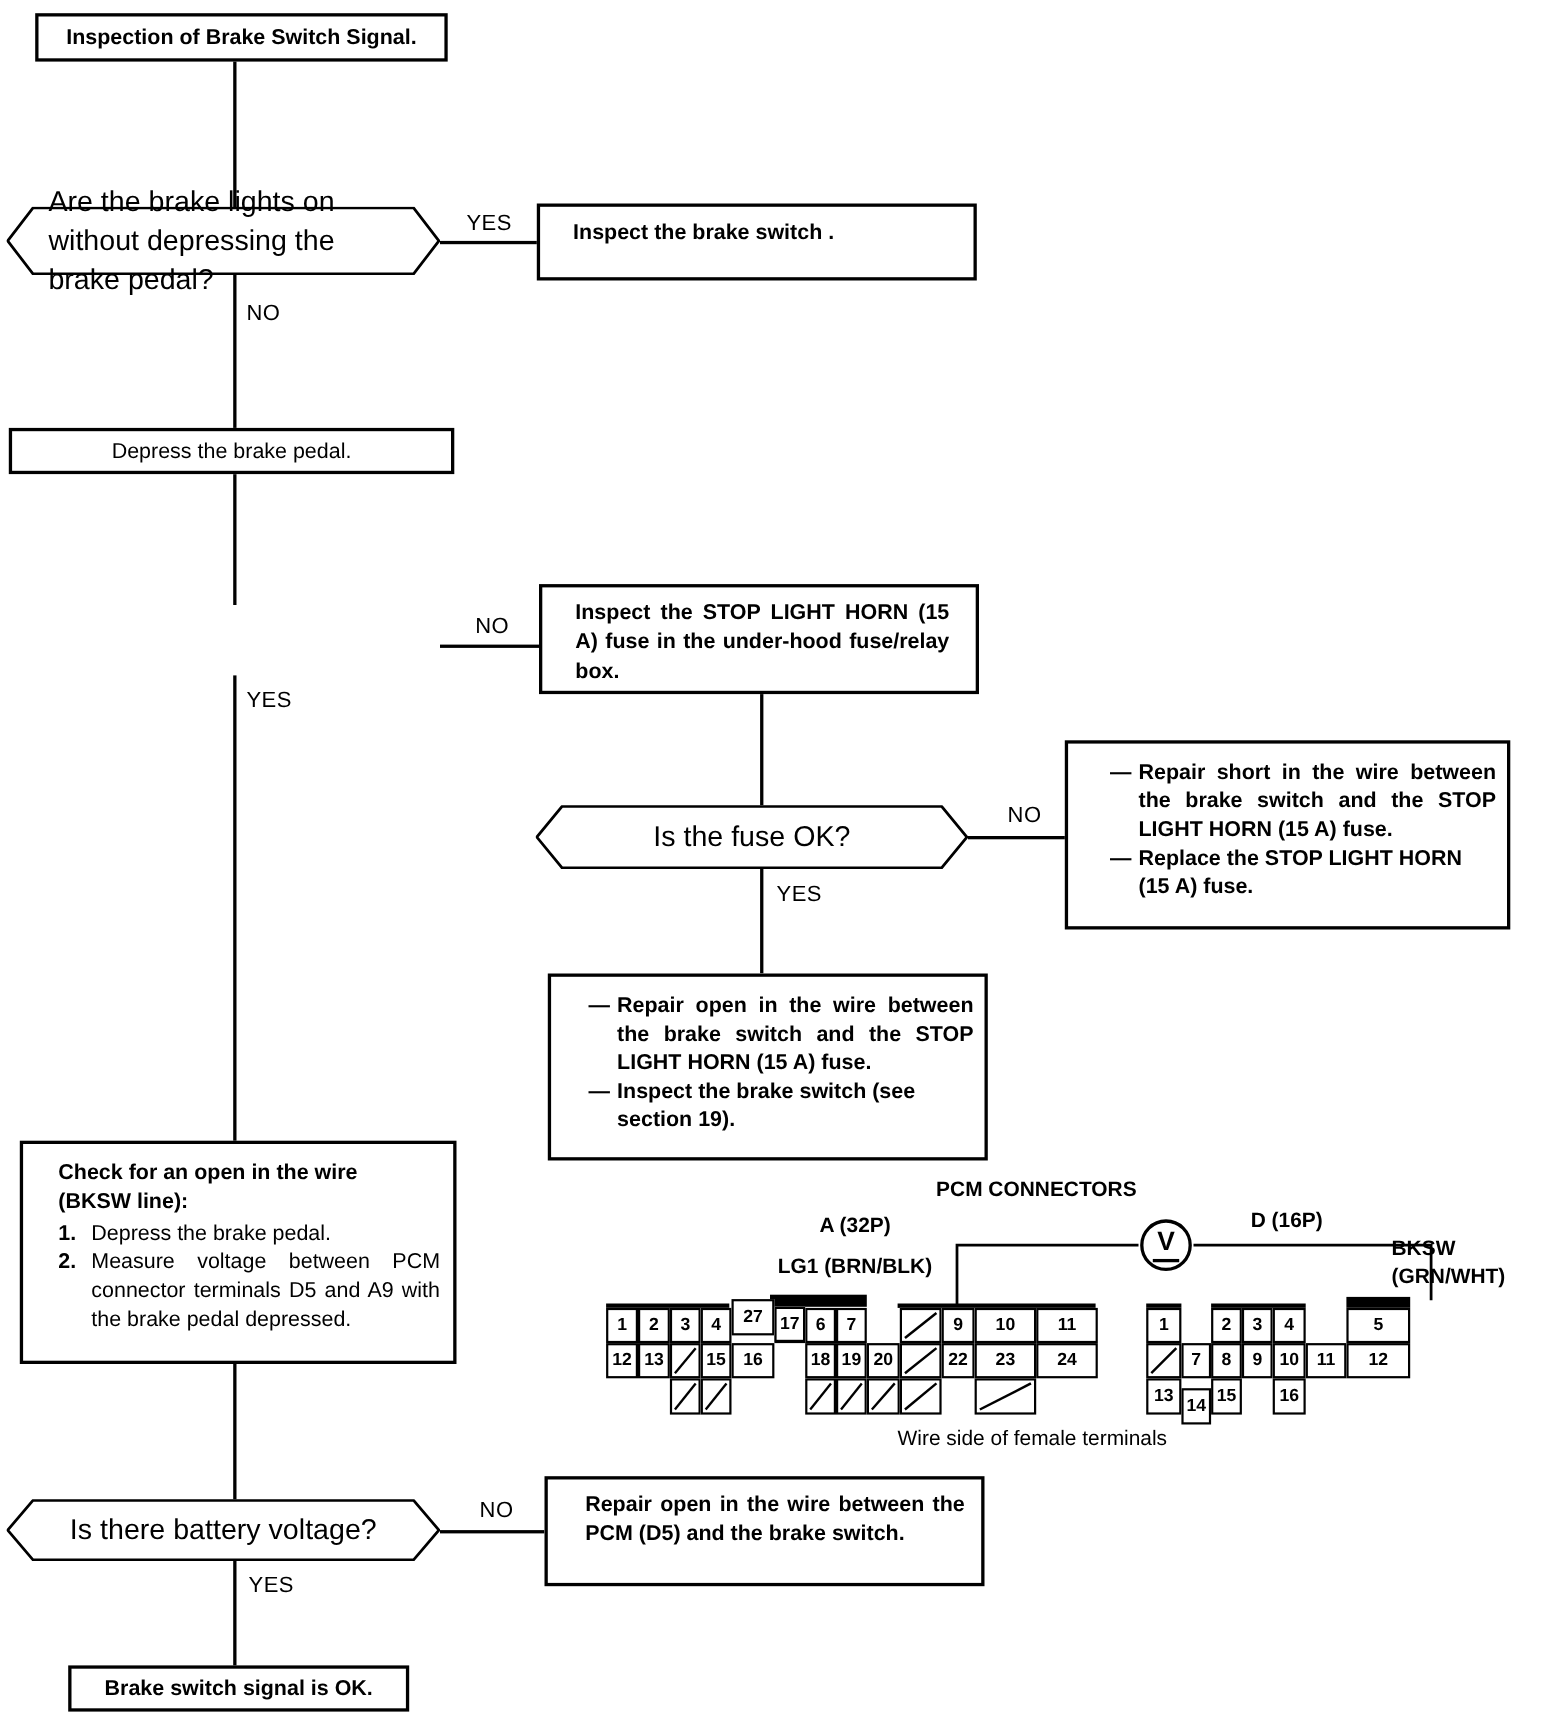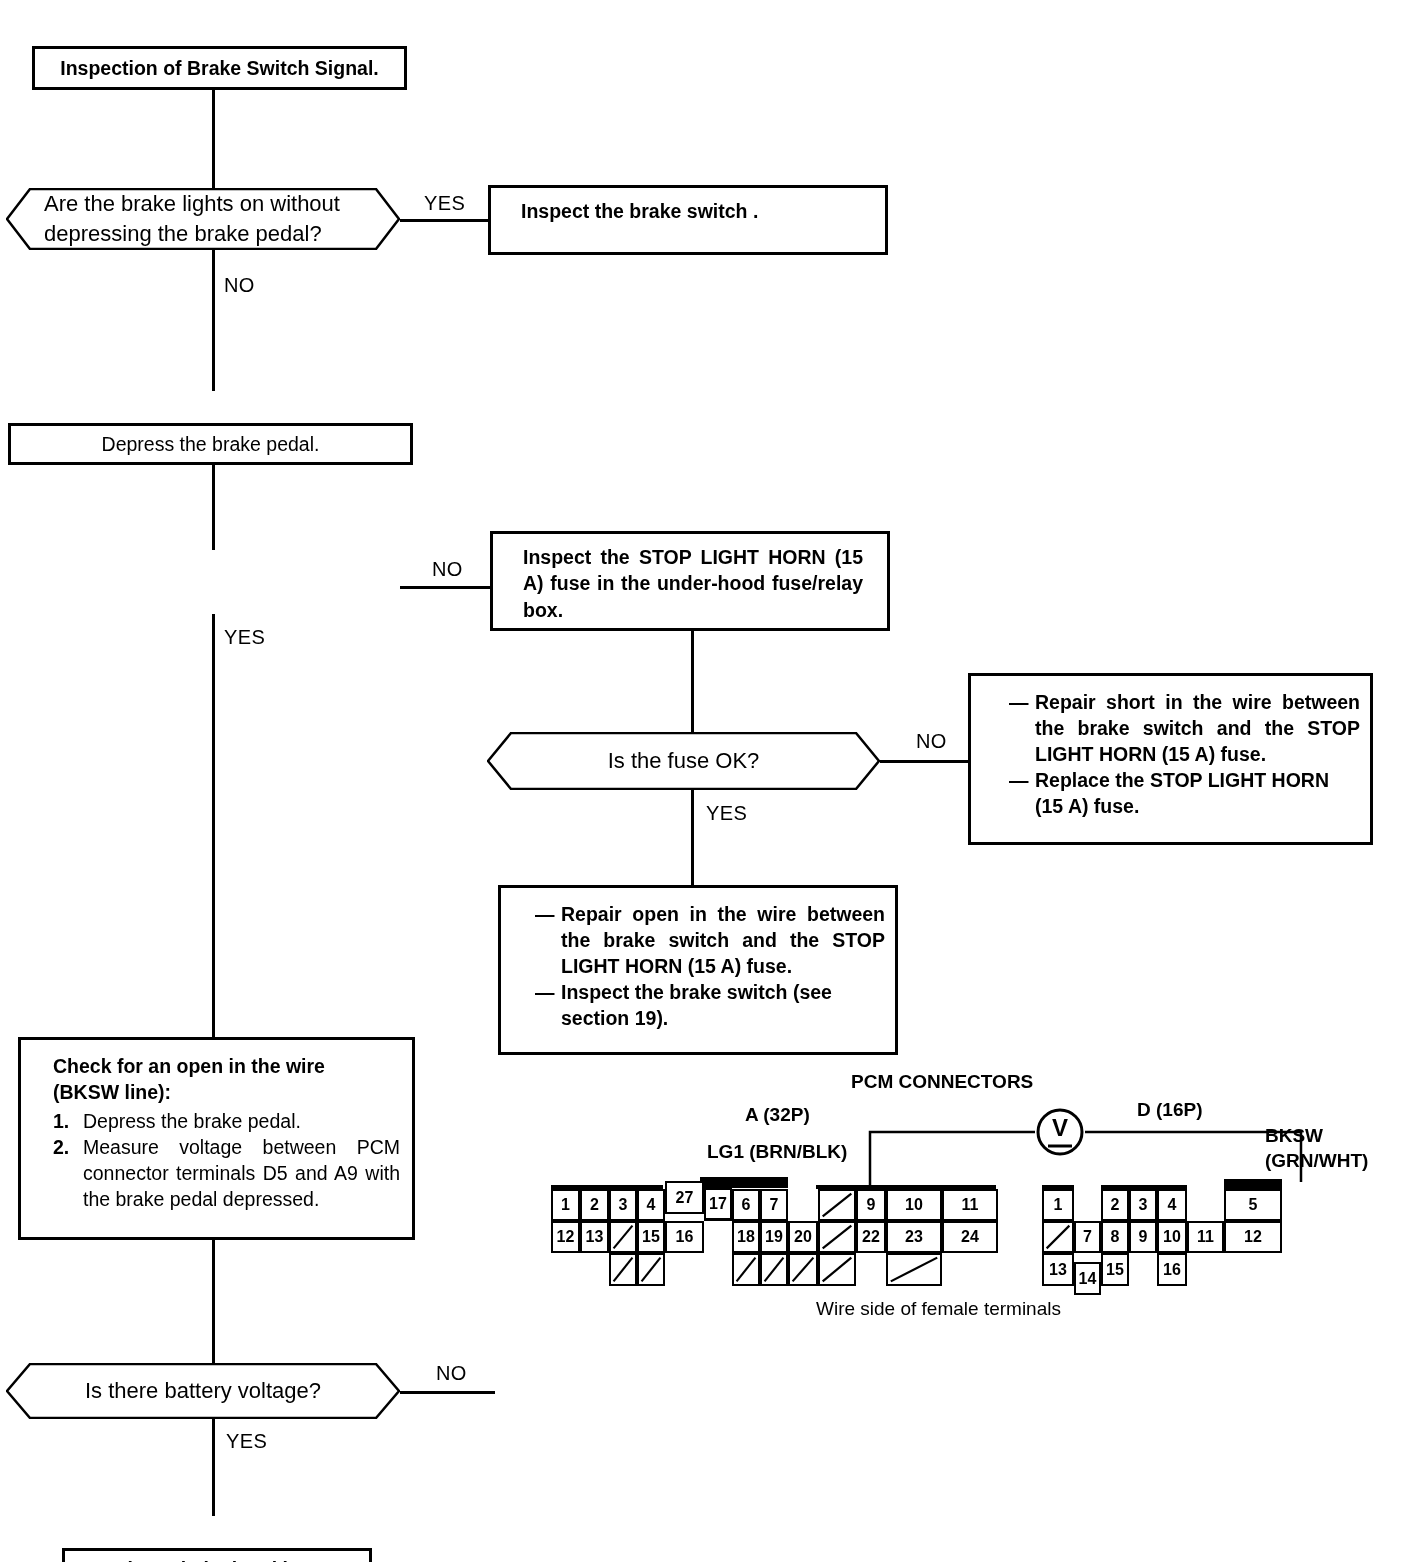--- a/index.html
+++ b/index.html
@@ -31,39 +31,39 @@
     position: absolute;
     box-sizing: border-box;
     border: 3px solid #000;
     background: #fff;
     display: flex;
     align-items: flex-start;
     padding: 10px 14px;
   }
   .box .txt { font-size: 19.5px; line-height: 1.35; }
   .box.bold .txt { font-weight: bold; }
-  .box.center { align-items: center; justify-content: center; margin-top: 34px; }
+  .box.center { align-items: center; justify-content: center; }
 
   
   .hex {
     position: absolute;
     box-sizing: border-box;
   }
   .hex .hexshape {
     position: absolute;
     inset: 0;
   }
   .hex .hextext {
     position: absolute;
     inset: 0;
     display: flex;
     align-items: center;
     justify-content: center;
     text-align: center;
-    font-size: 22px;
+    font-size: 26px;
     line-height: 1.35;
     padding: 0 52px;
   }
   .hex.leftal .hextext { justify-content: flex-start; text-align: left; padding-left: 38px; }
 
   
   .blabel {
     position: absolute;
     font-size: 20px;
     letter-spacing: .4px;
@@ -215,20 +215,23 @@
 
   <div class="hex" style="left:6px; top:1363px; width:394px; height:56px;">
     <svg class="hexshape" viewBox="0 0 394 56" preserveAspectRatio="none">
       <polygon points="24,1 370,1 393,28 370,55 24,55 1,28" fill="#fff" stroke="#000" stroke-width="2.5"></polygon>
     </svg>
     <div class="hextext">Is there battery voltage?</div>
   </div>
   <div class="blabel" style="left:436px; top:1362px;">NO</div>
   <div class="blabel" style="left:226px; top:1430px;">YES</div>
 
+  <div class="box bold" style="left:495px; top:1342px; width:400px; height:100px;">
+    <span class="txt jt" style="margin-left:20px; display:block; width:345px;">Repair open in the wire between the PCM (D5) and the brake switch.</span>
+  </div>
 
   <div class="box bold center" style="left:62px; top:1514px; width:310px; height:42px;">
     <span class="txt">Brake switch signal is OK.</span>
   </div>
 
   <div class="pcmlabel" style="left:851px; top:1071px;">PCM CONNECTORS</div>
   <div class="pcmlabel" style="left:745px; top:1104px;">A (32P)</div>
   <div class="pcmlabel" style="left:1137px; top:1099px;">D (16P)</div>
   <div class="pcmlabel" style="left:707px; top:1141px;">LG1 (BRN/BLK)</div>
   <div class="pcmlabel" style="left:1265px; top:1125px;">BKSW</div>

